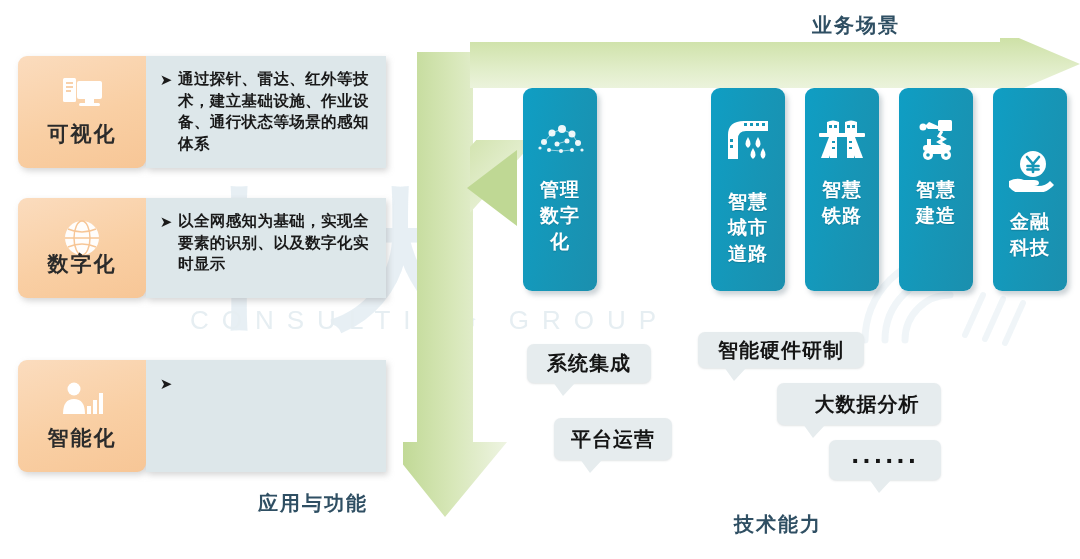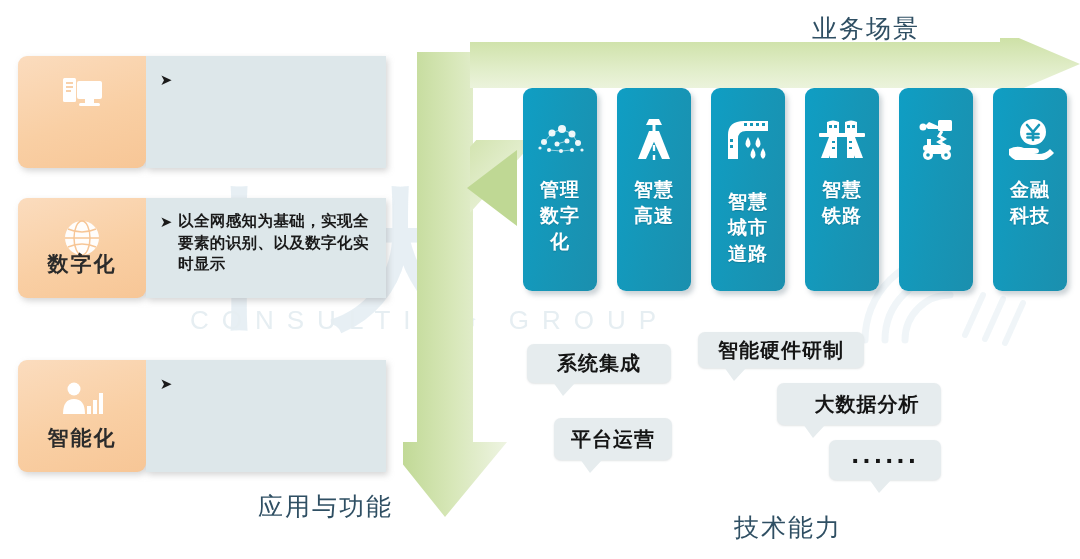--- a/index.html
+++ b/index.html
@@ -180,32 +180,32 @@
     content: "";
     position: absolute;
     bottom: -13px;
     left: 26px;
     width: 0;
     height: 0;
     border-left: 10px solid transparent;
     border-right: 13px solid transparent;
     border-top: 14px solid #e6ecee;
   }
-  #bub-xt  { left: 527px; top: 344px;  width: 144px; height: 39px; }
+  #bub-xt  { left: 527px; top: 344px;  width: 124px; height: 39px; }
   #bub-zn  { left: 698px; top: 332px;  width: 166px; height: 36px; }
   #bub-pt  { left: 554px; top: 418px;  width: 118px; height: 42px; }
   #bub-dd  { left: 777px; top: 383px;  width: 148px; height: 42px; padding-left: 16px; }
   #bub-dots{ left: 829px; top: 440px;  width: 112px; height: 40px; font-size: 22px; letter-spacing: 3px; }
   #bub-dots::after { left: 40px; }
 
   
   .caption {
     position: absolute;
-    font-size: 25px;
-    font-weight: normal;
+    font-size: 20px;
+    font-weight: bold;
     color: #2f4f63;
     letter-spacing: 2px;
     font-family: "DejaVu Sans", sans-serif;
   }
   #cap-top    { left: 812px; top: 12px; }
   #cap-bleft  { left: 258px; top: 490px; }
   #cap-bright { left: 734px; top: 511px; }
 
 </style>
 </head>
@@ -271,23 +271,25 @@
           <rect x="26" y="23" width="9" height="5" fill="#ffffff"></rect>
           <rect x="20" y="27" width="21" height="3" rx="1.5" fill="#ffffff"></rect>
           <rect x="4" y="2" width="13" height="24" rx="1.5" fill="#ffffff"></rect>
           <g stroke="#f7c696" stroke-width="1.6">
             <line x1="7" y1="7" x2="14" y2="7"></line>
             <line x1="7" y1="11" x2="14" y2="11"></line>
             <line x1="7" y1="15" x2="12" y2="15"></line>
           </g>
         </svg>
       </div>
+      <div class="blabel">可视化</div>
     </div>
     <div class="body">
       <div class="bullet">➤</div>
+      <div class="btext">通过探针、雷达、红外等技术，建立基础设施、作业设备、通行状态等场景的感知体系</div>
     </div>
   </div>
 
   <div class="lcard" id="lcard1">
     <div class="badge">
       <div class="bicon">
         <svg width="42" height="42" viewBox="0 0 42 42">
           <circle cx="21" cy="21" r="17" fill="#ffffff" opacity=".95"></circle>
           <g stroke="#f7c696" stroke-width="1.5" fill="none">
             <ellipse cx="21" cy="21" rx="8" ry="17"></ellipse>
@@ -347,36 +349,20 @@
             <line x1="38" y1="14" x2="44" y2="23"></line>
           <line x1="23" y1="24" x2="33" y2="21"></line>
             <line x1="15" y1="30" x2="27" y2="31"></line>
           <line x1="27" y1="31" x2="38" y2="30"></line>
         </g>
       </svg>
     </div>
     <div class="tlabel">管理数字化</div>
   </div>
 
-  <div class="tcard" style="left:617px;">
-    <div class="ticon">
-      <svg width="44" height="44" viewBox="0 0 44 44">
-        <g fill="#ffffff">
-          <path d="M22 2 L27 2 L30 8 L14 8 L17 2 Z"></path>
-          <rect x="20.5" y="6" width="3" height="9"></rect>
-          <path d="M17 14 L27 14 L38 42 L30 42 Z"></path>
-          <path d="M27 14 L17 14 L6 42 L14 42 Z"></path>
-          <rect x="20.8" y="18" width="2.4" height="6"></rect>
-          <rect x="20.8" y="28" width="2.4" height="6"></rect>
-          <rect x="20.8" y="38" width="2.4" height="5"></rect>
-        </g>
-      </svg>
-    </div>
-    <div class="tlabel">智慧高速</div>
-  </div>
 
   <div class="tcard wide" style="left:711px;gap:12px;">
     <div class="ticon">
       <svg width="48" height="44" viewBox="0 0 48 44">
         <path d="M4 42 L4 18 Q4 4 20 4 L44 4 L44 14 L22 14 Q14 14 14 22 L14 42 Z" fill="#ffffff"></path>
         <g fill="#1696b7">
           <rect x="20" y="6" width="3" height="3"></rect>
             <rect x="26" y="6" width="3" height="3"></rect>
           <rect x="32" y="6" width="3" height="3"></rect>
             <rect x="38" y="6" width="3" height="3"></rect>
@@ -434,23 +420,24 @@
           <circle cx="16" cy="38" r="5"></circle>
           <circle cx="34" cy="38" r="5"></circle>
           <rect x="16" y="33" width="18" height="4"></rect>
         </g>
         <g fill="#1696b7">
           <circle cx="16" cy="38" r="1.8"></circle>
             <circle cx="34" cy="38" r="1.8"></circle>
         </g>
       </svg>
     </div>
-  </div>
-
-  <div class="tcard" style="left:993px;">
+    <div class="tlabel">智慧建造</div>
+  </div>
+
+  <div class="tcard" style="left:993px;justify-content:center;">
     <div class="ticon">
       <svg width="48" height="42" viewBox="0 0 48 42">
         <circle cx="27" cy="14" r="13" fill="#ffffff"></circle>
         <g stroke="#1696b7" stroke-width="2.6" stroke-linecap="round">
           <line x1="21" y1="7" x2="27" y2="14"></line>
           <line x1="33" y1="7" x2="27" y2="14"></line>
           <line x1="27" y1="14" x2="27" y2="22"></line>
           <line x1="21.5" y1="16" x2="32.5" y2="16"></line>
           <line x1="21.5" y1="19.5" x2="32.5" y2="19.5"></line>
         </g>

